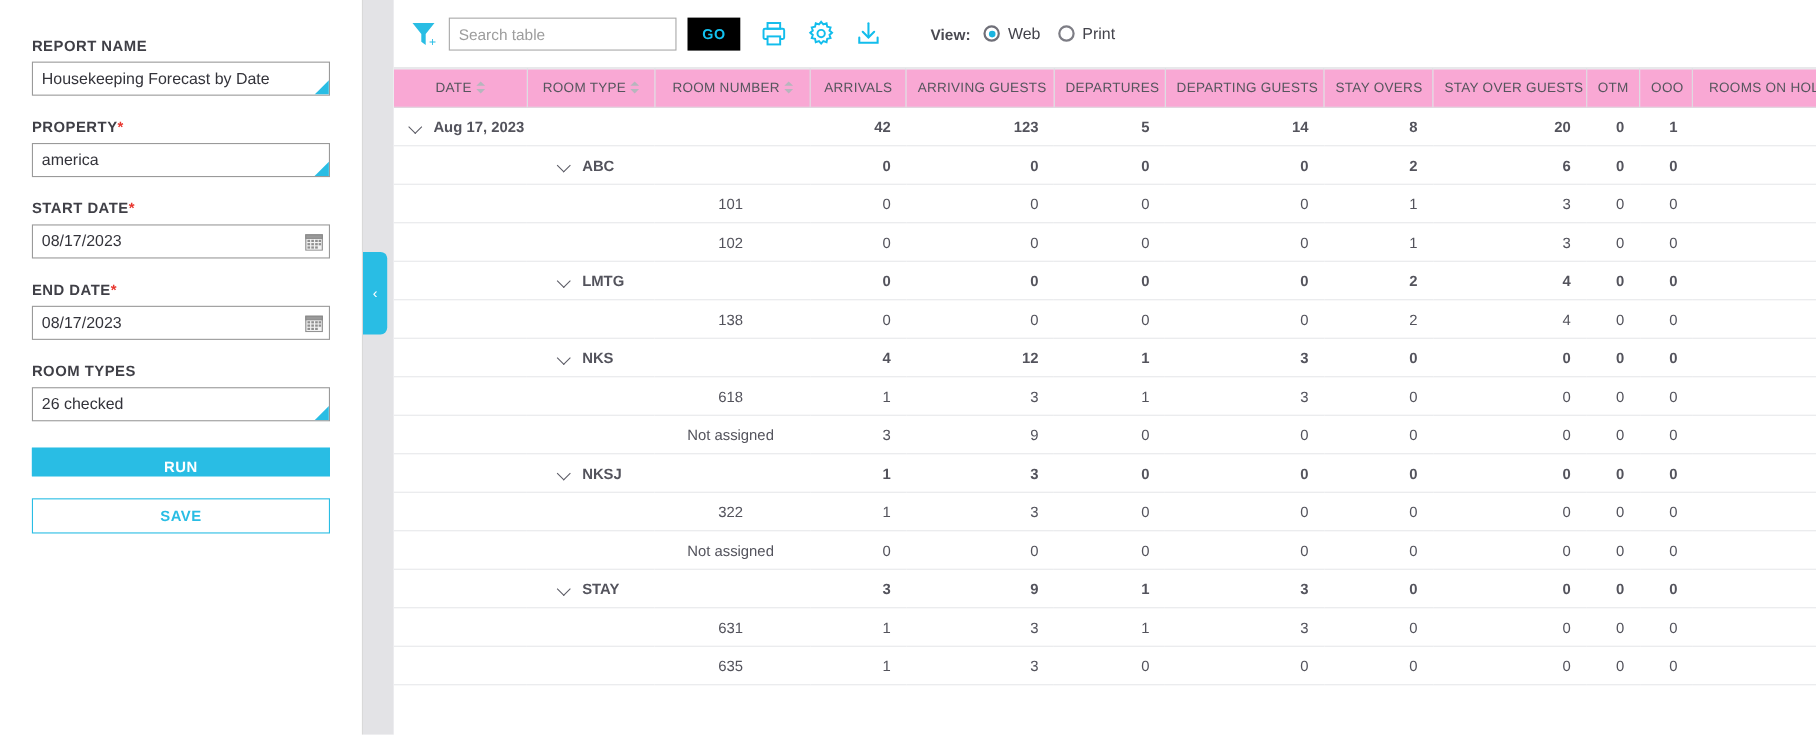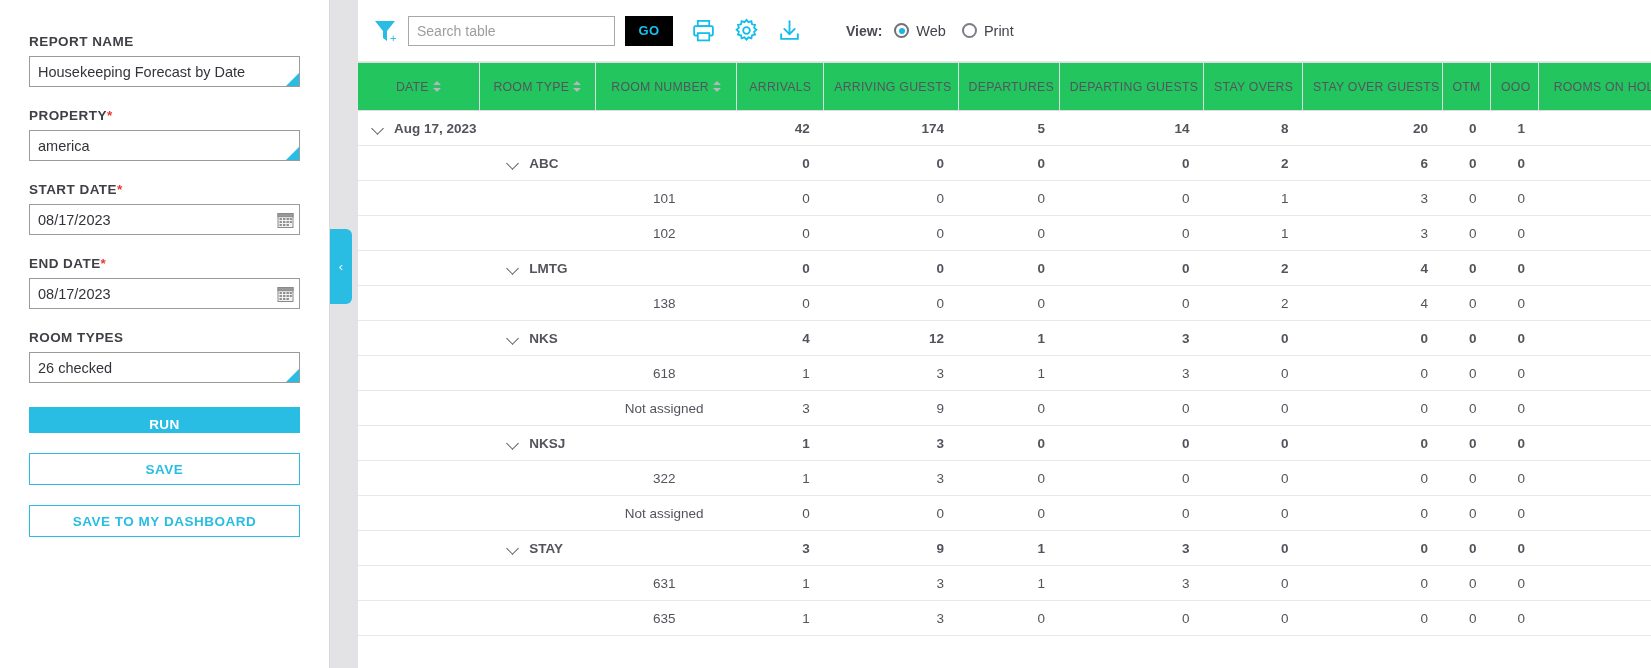--- a/index.html
+++ b/index.html
@@ -191,25 +191,25 @@
 
   
   .table-scroll { width: 100%; height: 606px; overflow: hidden; }
   table.grid {
     border-collapse: collapse;
     width: 1320px;
     table-layout: fixed;
     font-size: 13.5px;
   }
   table.grid thead th {
-    background: #22c55e;
+    background: #f9a8d4;
     border-top: 1px solid #dcdee2;
     border-bottom: 1px solid #dcdee2;
     border-right: 1px solid #dcdee2;
-    height: 48px;
+    height: 35px;
     font-size: 12.3px;
     font-weight: normal;
     color: #55555d;
     letter-spacing: .25px;
     padding: 0 10px;
     white-space: nowrap;
     text-align: center;
     vertical-align: middle;
   }
   .sort-arrows {
@@ -334,21 +334,20 @@
           <div class="input-wrap">
             <input type="text" readonly="" value="26 checked" style="">
             <span class="corner-tri"></span>
           </div>
         </div>
       </div>
     <div style="height:24px"></div>
     <div id="sidebar-buttons">
         <button class="btn btn-primary" style="margin-top: 0px;">RUN</button>
         <button class="btn" style="margin-top: 20px;">SAVE</button>
-        <button class="btn" style="margin-top: 20px;">SAVE TO MY DASHBOARD</button>
       </div>
   </aside>
 
   <div class="divider">
     <div class="collapse-handle">
       <span>‹</span>
     </div>
   </div>
 
   <section class="main">
@@ -440,21 +439,21 @@
             <tr class="lvl0">
               <td>
                 <div class="cell-flex">
                   <span class="chev"></span>
                   <span>Aug 17, 2023</span>
                 </div>
               </td>
               <td></td>
               <td class="roomnum-cell"></td>
               <td class="num">42</td>
-              <td class="num">174</td>
+              <td class="num">123</td>
               <td class="num">5</td>
               <td class="num">14</td>
               <td class="num">8</td>
               <td class="num">20</td>
               <td class="num">0</td>
               <td class="num">1</td>
               <td class="num">0</td>
             </tr>
             <tr class="lvl1">
               <td></td>

